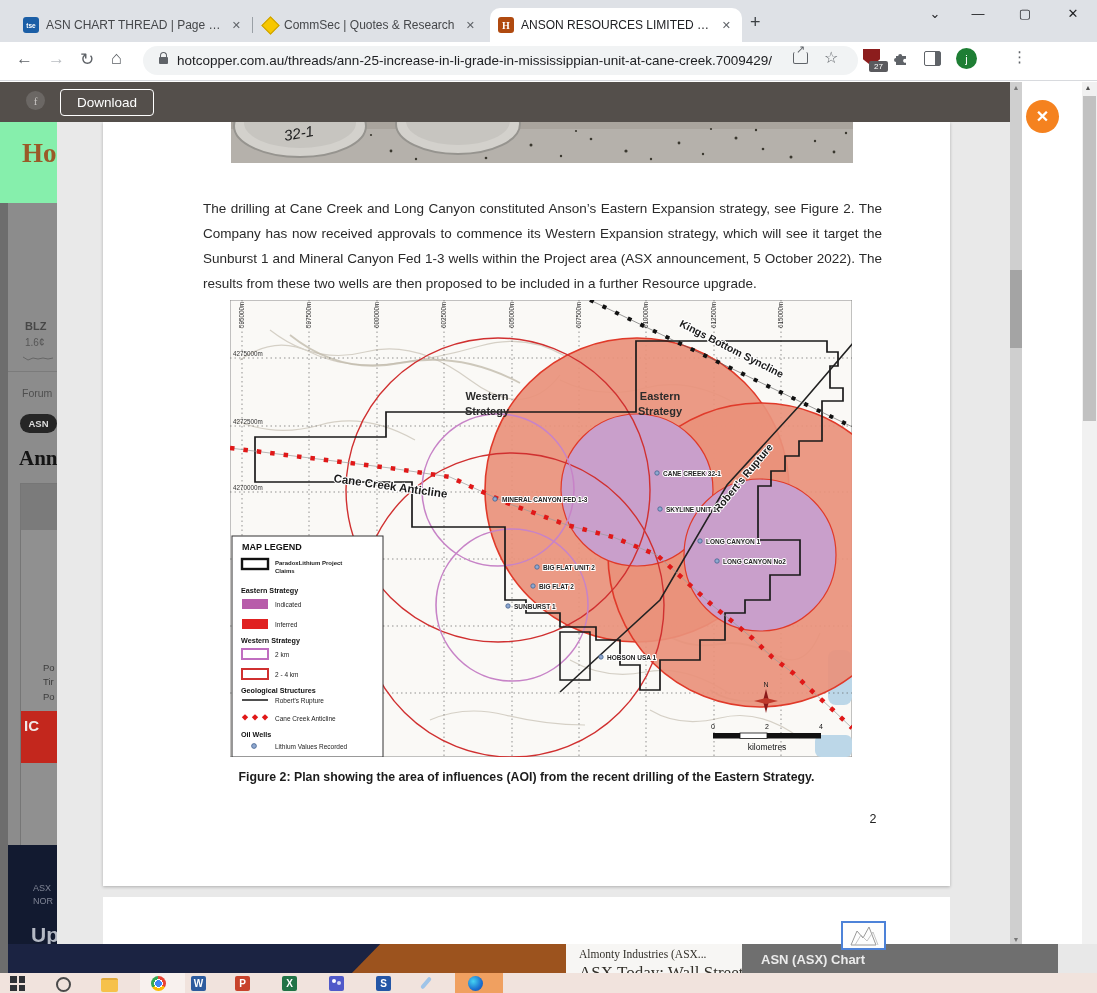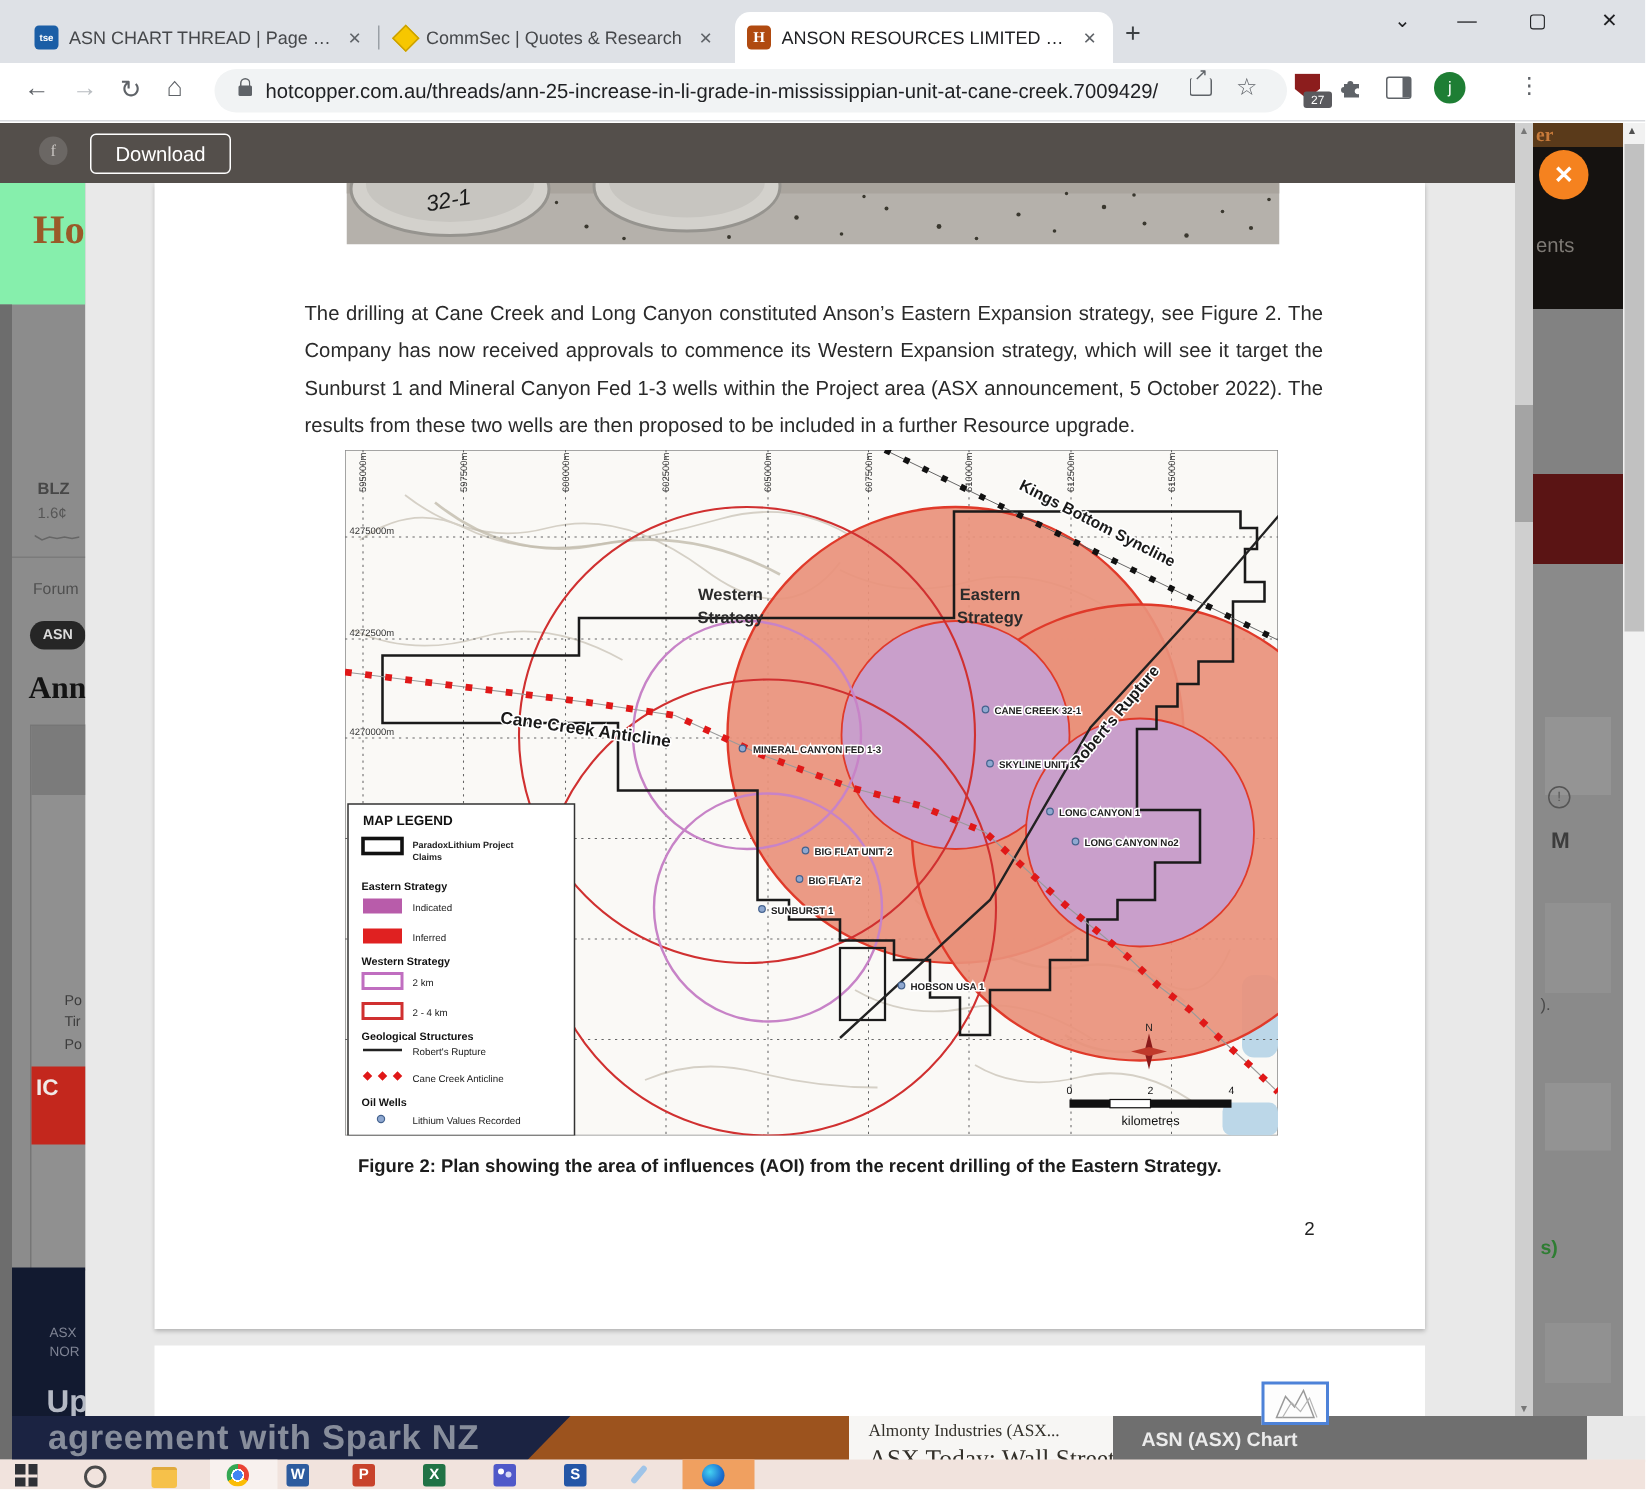--- a/index.html
+++ b/index.html
@@ -150,38 +150,20 @@
       <div style="position:absolute;left:22px;top:207px;font-size:9.5px;color:#3d3d3d;">Po</div>
       <div style="position:absolute;left:0;top:227px;width:37px;height:52px;background:#c3271d;color:#f0e9e7;font-weight:bold;font-size:15px;padding:6px 0 0 3px;box-sizing:border-box;">IC</div>
     </div>
     <div class="abs" style="left:8px;top:763px;width:49px;height:136px;background:#121a30;">
       <div style="position:absolute;left:25px;top:38px;font-size:9px;color:#7f8494;">ASX</div>
       <div style="position:absolute;left:25px;top:51px;font-size:9px;color:#7f8494;">NOR</div>
       <div style="position:absolute;left:23px;top:78px;font-size:21px;font-weight:bold;color:#b4b9c4;">Up</div>
     </div>
   </div>
 
-  <div class="abs" id="rightstrip">
-    <div class="abs" style="left:0;top:0;width:60px;height:16px;background:#5a3a1a;">
-      <span style="position:absolute;left:2px;top:0px;font-family:'Liberation Serif',serif;font-weight:bold;font-size:13px;color:#c77a3a;">er</span>
-    </div>
-    <div class="abs" style="left:0;top:16px;width:60px;height:108px;background:#151210;">
-      <span style="position:absolute;left:2px;top:58px;font-size:13.5px;color:#7d7974;">ents</span>
-    </div>
-    <div class="abs" style="left:0;top:124px;width:60px;height:110px;background:#828282;"></div>
-    <div class="abs" style="left:0;top:234px;width:60px;height:60px;background:#5a1414;"></div>
-    <div class="abs" style="left:8px;top:396px;width:44px;height:52px;background:#949494;"></div>
-    <div class="abs" style="left:10px;top:442px;width:13px;height:13px;border:1.5px solid #555;border-radius:50%;color:#555;font-size:9px;text-align:center;line-height:13px;">!</div>
-    <div class="abs" style="left:12px;top:470px;font-size:15px;font-weight:bold;color:#3c3c3c;">M</div>
-    <div class="abs" style="left:8px;top:520px;width:44px;height:60px;background:#919191;"></div>
-    <div class="abs" style="left:5px;top:582px;font-size:11px;color:#4a4a4a;">).</div>
-    <div class="abs" style="left:8px;top:640px;width:44px;height:45px;background:#939393;"></div>
-    <div class="abs" style="left:5px;top:742px;font-size:13px;font-weight:bold;color:#2f7d33;">s)</div>
-    <div class="abs" style="left:8px;top:800px;width:44px;height:40px;background:#919191;"></div>
-  </div>
 
   <div class="abs" id="viewerbg"></div>
   <div class="abs" id="page1"></div>
   <div class="abs" id="page2"></div>
 
   <svg class="abs" style="left:231px;top:121px;" width="622" height="42" viewBox="0 0 622 42">
     <rect x="0" y="0" width="622" height="42" fill="#b5b1ab"></rect>
     <rect x="0" y="0" width="622" height="8" fill="#a9a49d"></rect>
     <ellipse cx="69" cy="5" rx="66" ry="31" fill="#d3d1cc" stroke="#96948f" stroke-width="2"></ellipse>
     <ellipse cx="69" cy="2" rx="56" ry="25" fill="#c7c5c0"></ellipse>
@@ -390,21 +372,20 @@
     <div class="thumb"></div>
     <div class="sbarrow" style="bottom:2px;">▼</div>
   </div>
   <div class="abs" id="winsb">
     <div class="sbarrow" style="top:2px;color:#505050;">▲</div>
     <div class="thumb"></div>
   </div>
 
   <div class="abs" id="banner">
     <div id="bannerorange"></div>
-    <div id="bannertext">agreement with Spark NZ</div>
   </div>
   <div class="abs" id="almonty">
     <div style="position:absolute;left:13px;top:4px;font-size:11.5px;white-space:nowrap;">Almonty Industries (ASX...</div>
     <div style="position:absolute;left:13px;top:19px;font-size:17px;white-space:nowrap;">ASX Today: Wall Street t</div>
   </div>
   <div class="abs" id="chartbar">ASN (ASX) Chart</div>
   <div class="abs" style="left:1058px;top:944px;width:39px;height:31px;background:#e8e8e8;z-index:9;"></div>
   <div class="abs" id="thumbbox">
     <svg width="41" height="25" viewBox="0 0 41 25">
         <path d="M8,22 L14,8 L20,15 L26,4 L33,22 Z" fill="none" stroke="#9a9a9a" stroke-width="1"></path>

